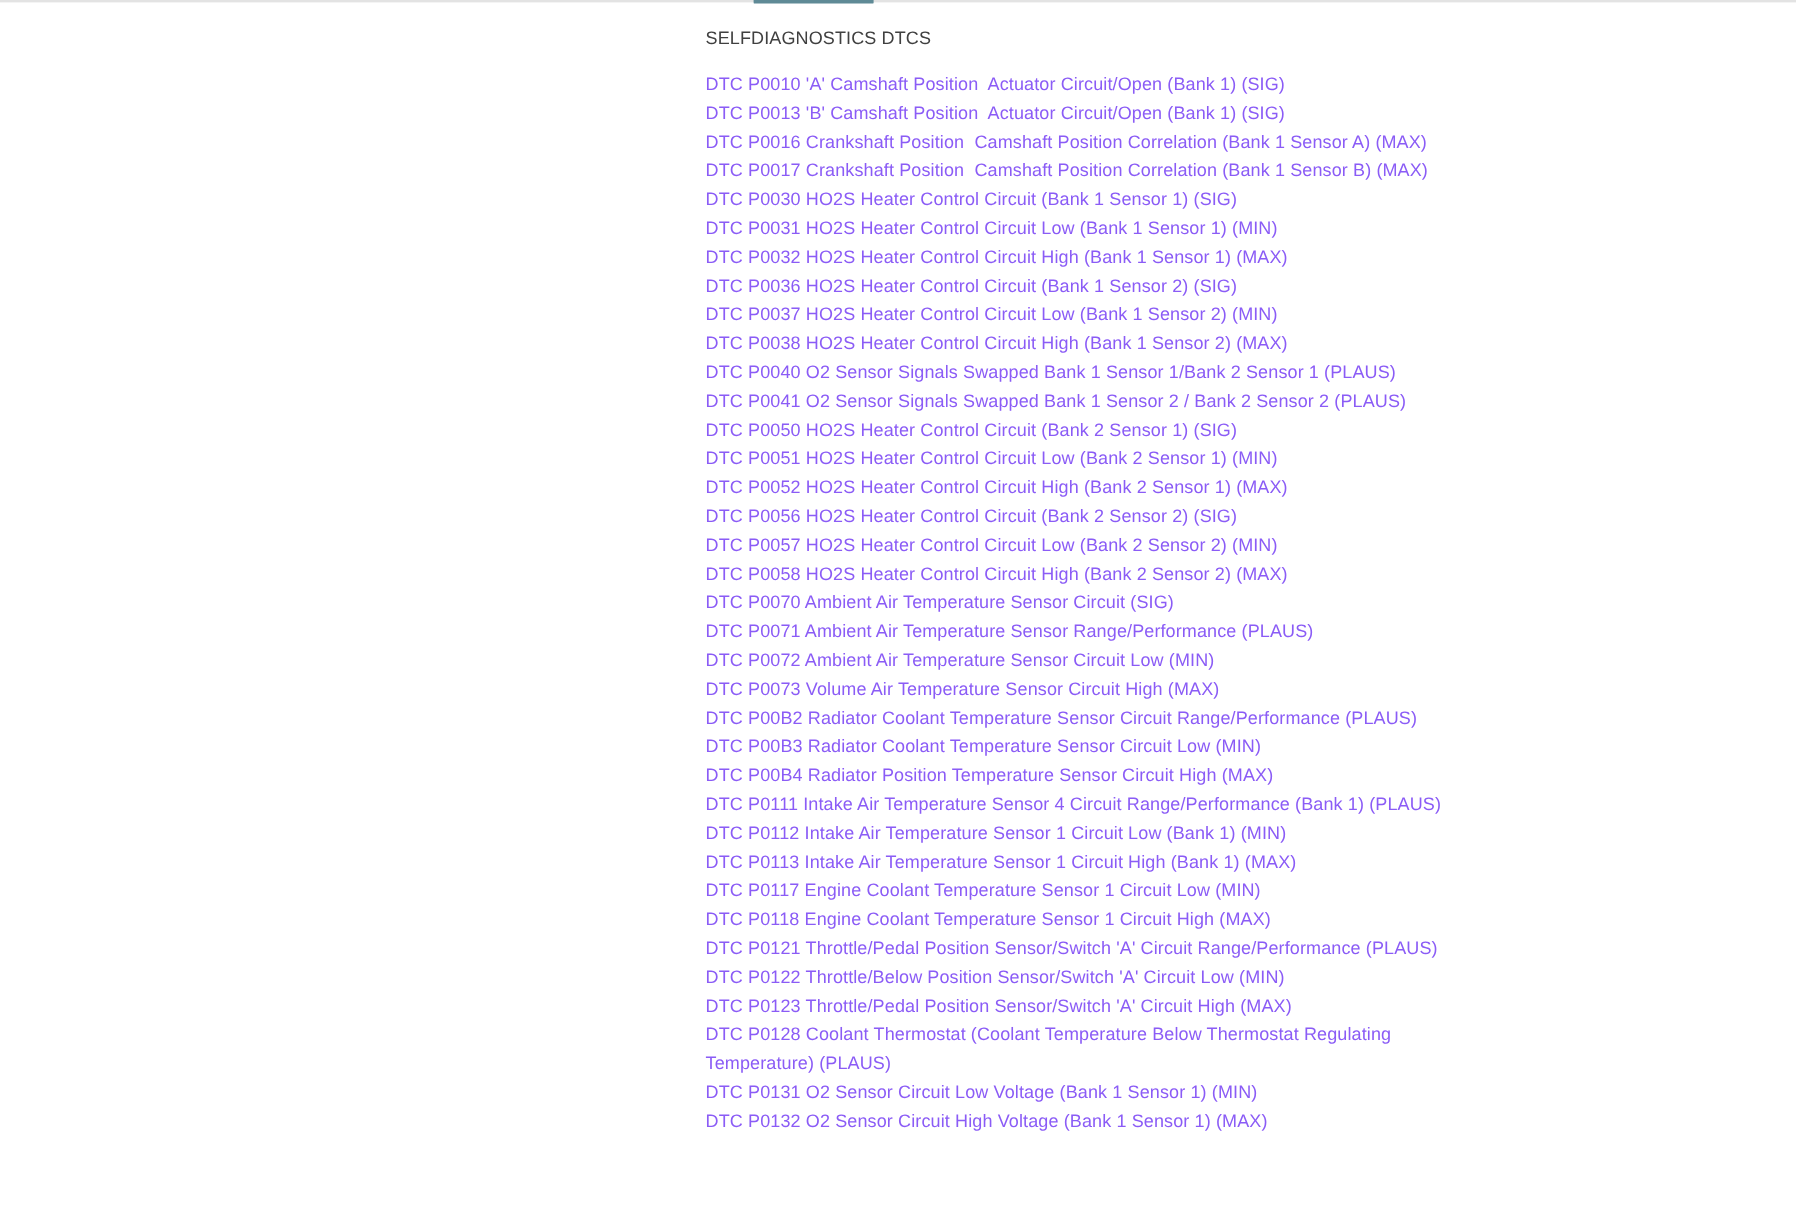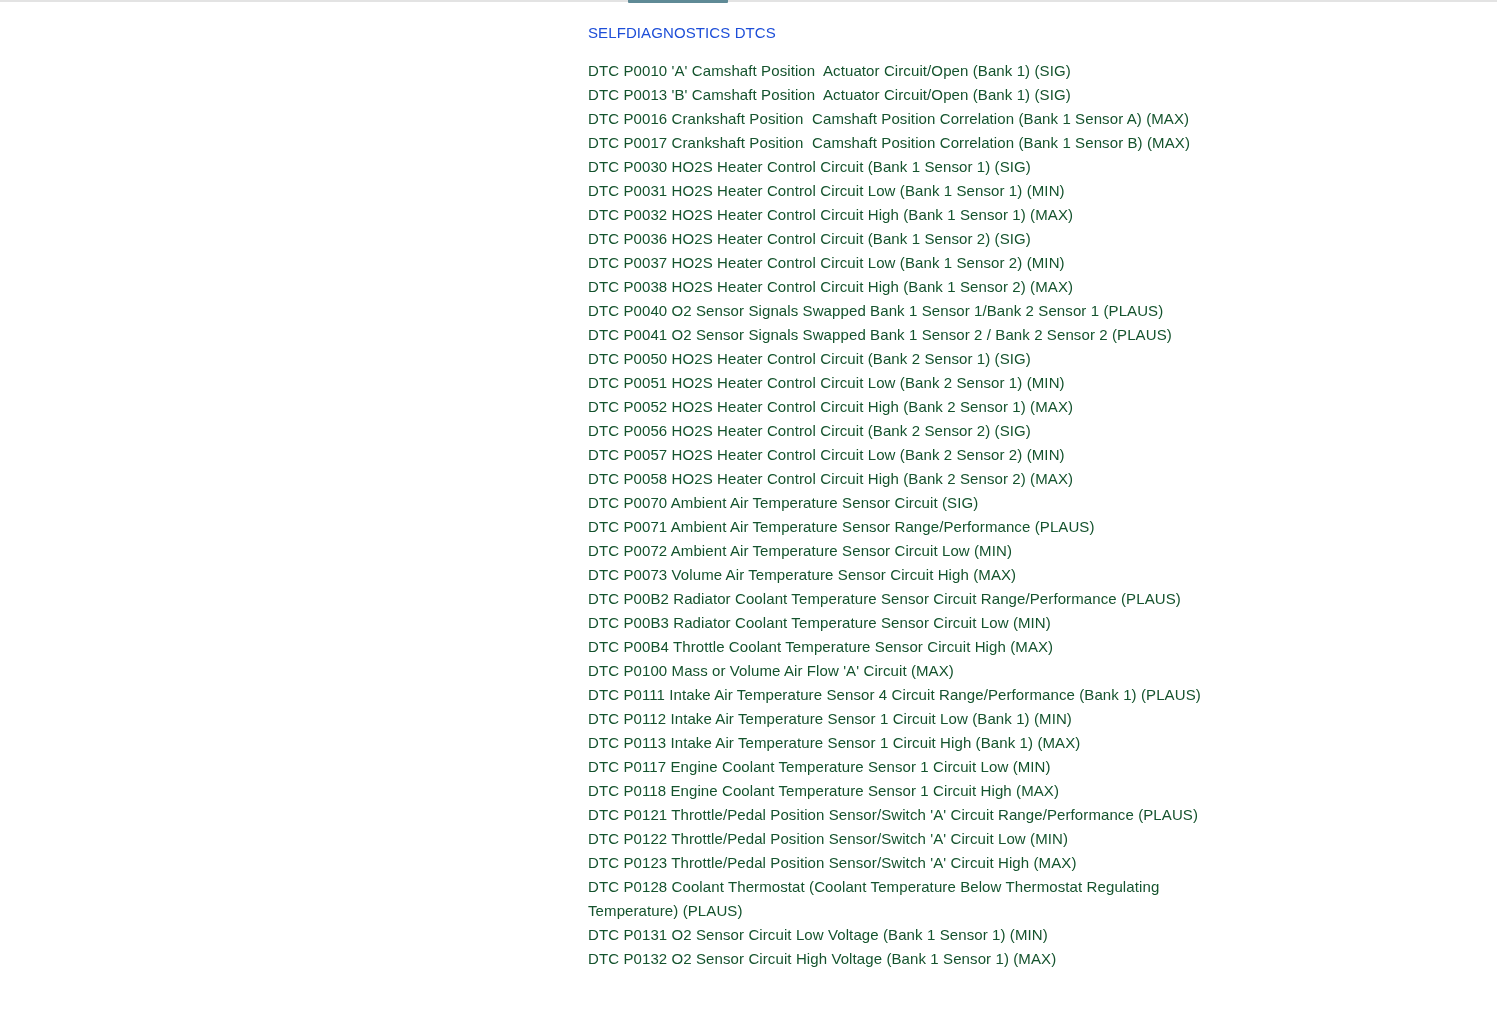--- a/index.html
+++ b/index.html
@@ -41,37 +41,37 @@
   #content {
     position: absolute;
     top: 0;
     left: 588px;
     width: 660px;
   }
 
   .section-heading {
     font-size: 15px;
     line-height: 24px;
-    color: #1d4ed8;
+    color: #404040;
     margin: 21px 0 0 0;
     white-space: pre;
     font-weight: 400;
     letter-spacing: 0.1px;
   }
 
   .dtc-list {
     list-style: none;
     margin: 14px 0 0 0;
     padding: 0;
   }
 
   .dtc-item {
     font-size: 15px;
     line-height: 24px;
-    color: #14532d;
+    color: #8b5cf6;
     white-space: pre-wrap;
     letter-spacing: 0.1px;
     margin: 0;
     padding: 0;
   }
 </style>
 </head>
 <body>
 
 <div id="top-rule"></div>
@@ -98,27 +98,26 @@
       <li class="dtc-item">DTC P0052 HO2S Heater Control Circuit High (Bank 2 Sensor 1) (MAX)</li>
       <li class="dtc-item">DTC P0056 HO2S Heater Control Circuit (Bank 2 Sensor 2) (SIG)</li>
       <li class="dtc-item">DTC P0057 HO2S Heater Control Circuit Low (Bank 2 Sensor 2) (MIN)</li>
       <li class="dtc-item">DTC P0058 HO2S Heater Control Circuit High (Bank 2 Sensor 2) (MAX)</li>
       <li class="dtc-item">DTC P0070 Ambient Air Temperature Sensor Circuit (SIG)</li>
       <li class="dtc-item">DTC P0071 Ambient Air Temperature Sensor Range/Performance (PLAUS)</li>
       <li class="dtc-item">DTC P0072 Ambient Air Temperature Sensor Circuit Low (MIN)</li>
       <li class="dtc-item">DTC P0073 Volume Air Temperature Sensor Circuit High (MAX)</li>
       <li class="dtc-item">DTC P00B2 Radiator Coolant Temperature Sensor Circuit Range/Performance (PLAUS)</li>
       <li class="dtc-item">DTC P00B3 Radiator Coolant Temperature Sensor Circuit Low (MIN)</li>
-      <li class="dtc-item">DTC P00B4 Throttle Coolant Temperature Sensor Circuit High (MAX)</li>
-      <li class="dtc-item">DTC P0100 Mass or Volume Air Flow 'A' Circuit (MAX)</li>
+      <li class="dtc-item">DTC P00B4 Radiator Position Temperature Sensor Circuit High (MAX)</li>
       <li class="dtc-item">DTC P0111 Intake Air Temperature Sensor 4 Circuit Range/Performance (Bank 1) (PLAUS)</li>
       <li class="dtc-item">DTC P0112 Intake Air Temperature Sensor 1 Circuit Low (Bank 1) (MIN)</li>
       <li class="dtc-item">DTC P0113 Intake Air Temperature Sensor 1 Circuit High (Bank 1) (MAX)</li>
       <li class="dtc-item">DTC P0117 Engine Coolant Temperature Sensor 1 Circuit Low (MIN)</li>
       <li class="dtc-item">DTC P0118 Engine Coolant Temperature Sensor 1 Circuit High (MAX)</li>
       <li class="dtc-item">DTC P0121 Throttle/Pedal Position Sensor/Switch 'A' Circuit Range/Performance (PLAUS)</li>
-      <li class="dtc-item">DTC P0122 Throttle/Pedal Position Sensor/Switch 'A' Circuit Low (MIN)</li>
+      <li class="dtc-item">DTC P0122 Throttle/Below Position Sensor/Switch 'A' Circuit Low (MIN)</li>
       <li class="dtc-item">DTC P0123 Throttle/Pedal Position Sensor/Switch 'A' Circuit High (MAX)</li>
       <li class="dtc-item">DTC P0128 Coolant Thermostat (Coolant Temperature Below Thermostat Regulating Temperature) (PLAUS)</li>
       <li class="dtc-item">DTC P0131 O2 Sensor Circuit Low Voltage (Bank 1 Sensor 1) (MIN)</li>
       <li class="dtc-item">DTC P0132 O2 Sensor Circuit High Voltage (Bank 1 Sensor 1) (MAX)</li>
     </ul>
 </div>
 
 </body></html>

